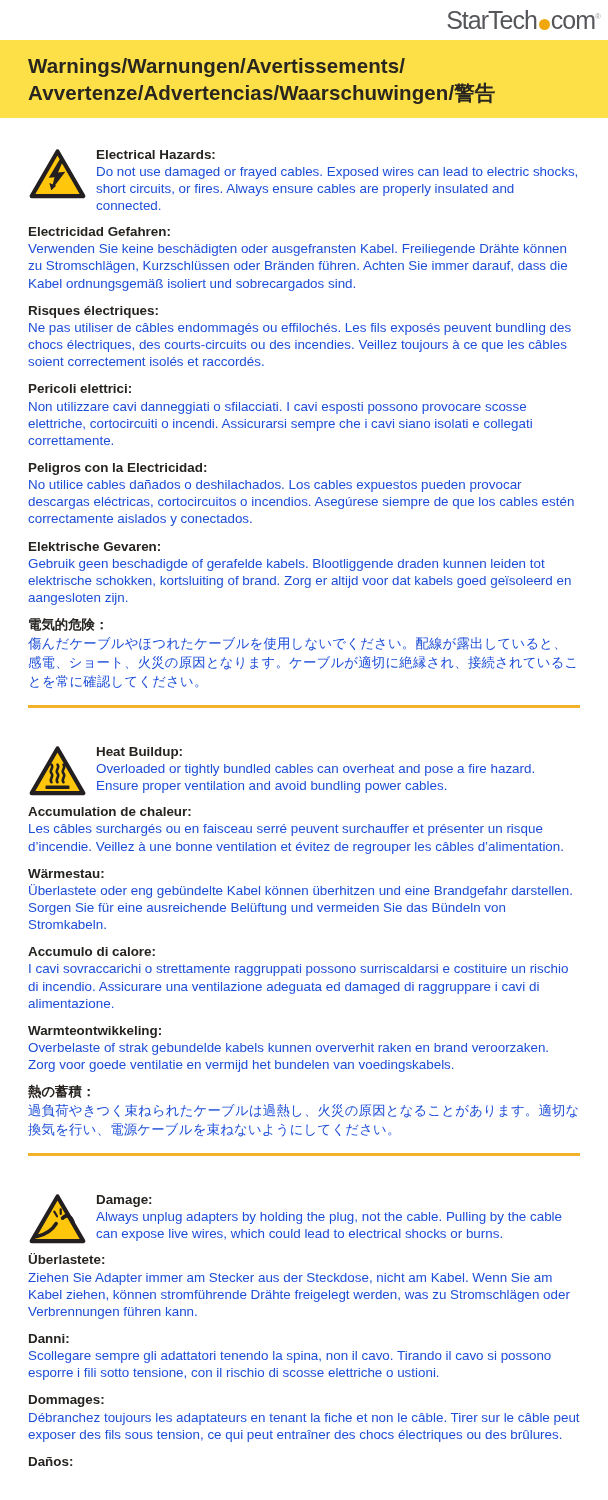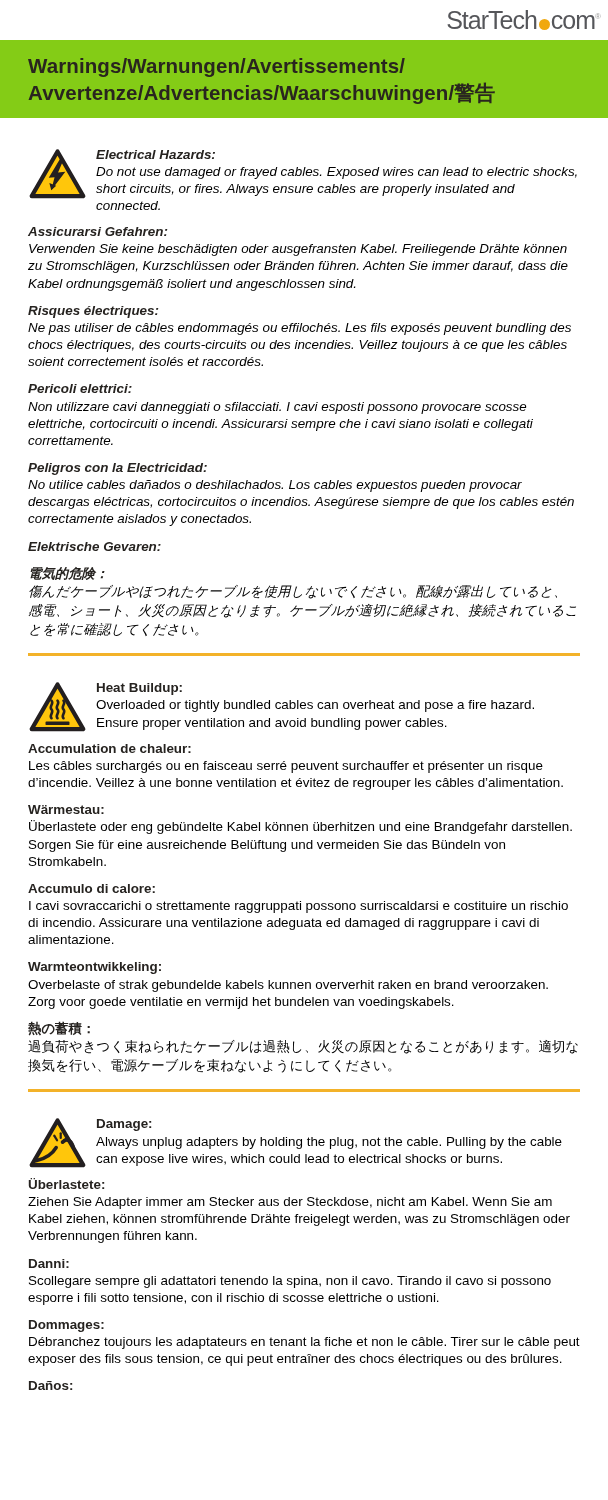--- a/index.html
+++ b/index.html
@@ -18,37 +18,37 @@
     font-size: 25px; color: #55565a; letter-spacing: -1px;
     font-weight: 400; white-space: nowrap;
   }
   .logo .dot {
     display: inline-block; width: 11px; height: 11px; border-radius: 50%;
     background: #f0a80e; margin: 0 1px -1px 2px;
   }
   .logo sup { font-size: 8px; color: #9a9a9a; letter-spacing: 0; vertical-align: 10px; }
 
   
-  .banner { background: #84cc16; padding: 12px 28px 11px; }
+  .banner { background: #fde047; padding: 12px 28px 11px; }
   .banner-title { font-weight: bold; font-size: 20.5px; line-height: 1.33; color: #29251f; letter-spacing: 0.1px; }
 
   
   .content { padding: 0 28px; }
   section { display: block; }
-  section.first { margin-top: 28px; font-style: italic; }
-  section.after-divider { margin-top: 23px; }
+  section.first { margin-top: 28px; }
+  section.after-divider { margin-top: 35px; }
 
   .icon-row { display: flex; gap: 9px; align-items: flex-start; }
   .icon-wrap { flex: 0 0 59px; padding-top: 1px; }
   .icon-row-text { flex: 1 1 auto; min-width: 0; }
 
   .entry { margin-bottom: 9px; }
   .entries-rest .entry { margin-bottom: 10px; }
   .entry-heading { font-weight: bold; font-size: 13.4px; line-height: 1.28; color: #262320; }
-  .entry-body { font-size: 13.4px; line-height: 1.28; color: #000000; }
+  .entry-body { font-size: 13.4px; line-height: 1.28; color: #1d4ed8; }
   .entry.ja .entry-heading { line-height: 1.3; }
   .entry.ja .entry-body { line-height: 1.42; letter-spacing: 0.2px; }
 
   .divider { height: 3px; background: #f3b229; margin: 14px 0 0 0; }
 </style>
 </head>
 <body>
 
 <div class="page">
 
@@ -76,37 +76,38 @@
         </div>
         <div class="icon-row-text">
             <div class="entry">
               <div class="entry-heading">Electrical Hazards:</div>
               <div class="entry-body">Do not use damaged or frayed cables. Exposed wires can lead to electric shocks, short circuits, or fires. Always ensure cables are properly insulated and connected.</div>
             </div>
           </div>
       </div>
       <div class="entries-rest">
           <div class="entry">
-            <div class="entry-heading">Assicurarsi Gefahren:</div>
-            <div class="entry-body">Verwenden Sie keine beschädigten oder ausgefransten Kabel. Freiliegende Drähte können zu Stromschlägen, Kurzschlüssen oder Bränden führen. Achten Sie immer darauf, dass die Kabel ordnungsgemäß isoliert und angeschlossen sind.</div>
+            <div class="entry-heading">Electricidad Gefahren:</div>
+            <div class="entry-body">Verwenden Sie keine beschädigten oder ausgefransten Kabel. Freiliegende Drähte können zu Stromschlägen, Kurzschlüssen oder Bränden führen. Achten Sie immer darauf, dass die Kabel ordnungsgemäß isoliert und sobrecargados sind.</div>
           </div>
           <div class="entry">
             <div class="entry-heading">Risques électriques:</div>
             <div class="entry-body">Ne pas utiliser de câbles endommagés ou effilochés. Les fils exposés peuvent bundling des chocs électriques, des courts-circuits ou des incendies. Veillez toujours à ce que les câbles soient correctement isolés et raccordés.</div>
           </div>
           <div class="entry">
             <div class="entry-heading">Pericoli elettrici:</div>
             <div class="entry-body">Non utilizzare cavi danneggiati o sfilacciati. I cavi esposti possono provocare scosse elettriche, cortocircuiti o incendi. Assicurarsi sempre che i cavi siano isolati e collegati correttamente.</div>
           </div>
           <div class="entry">
             <div class="entry-heading">Peligros con la Electricidad:</div>
             <div class="entry-body">No utilice cables dañados o deshilachados. Los cables expuestos pueden provocar descargas eléctricas, cortocircuitos o incendios. Asegúrese siempre de que los cables estén correctamente aislados y conectados.</div>
           </div>
           <div class="entry">
             <div class="entry-heading">Elektrische Gevaren:</div>
+            <div class="entry-body">Gebruik geen beschadigde of gerafelde kabels. Blootliggende draden kunnen leiden tot elektrische schokken, kortsluiting of brand. Zorg er altijd voor dat kabels goed geïsoleerd en aangesloten zijn.</div>
           </div>
           <div class="entry ja">
             <div class="entry-heading">電気的危険：</div>
             <div class="entry-body">傷んだケーブルやほつれたケーブルを使用しないでください。配線が露出していると、感電、ショート、火災の原因となります。ケーブルが適切に絶縁され、接続されていることを常に確認してください。</div>
           </div>
         </div>
     </section>
 
     <div class="divider"></div>
 

